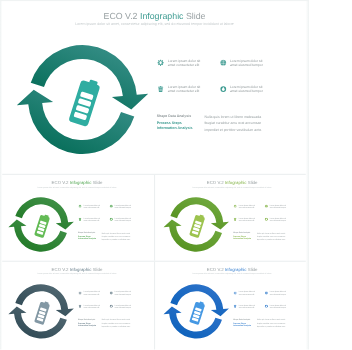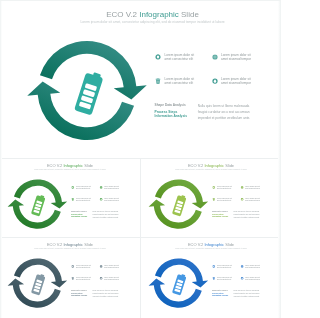--- a/index.html
+++ b/index.html
@@ -35,21 +35,21 @@
   .note .nh{font-size:3.2px;color:#939b9d;font-weight:bold;line-height:3.2px;}
   .note .na{font-size:3.3px;font-weight:bold;line-height:4.3px;}
   .note .sp{height:2.3px;}
   .para{position:absolute;left:185.8px;top:102.8px;width:57.5px;font-size:3.2px;
         line-height:6px;color:#9aa2a4;}
 </style>
 </head>
 <body>
 
 <div class="page" id="page">
-    <div class="slidewrap" style="left: 0px; top: 0px; width: 281px; height: 157px; margin-left: 12px;">
+    <div class="slidewrap" style="left: 0px; top: 0px; width: 281px; height: 157px;">
       <div class="slide">
         <div class="s-title"><span>ECO V.2 </span><span class="hl" style="color: rgb(63, 156, 146);">Infographic</span><span> Slide</span></div>
         <div class="s-sub">Lorem ipsum dolor sit amet, consectetur adipiscing elit, sed do eiusmod tempor incididunt ut labore</div>
         <svg class="art" viewBox="0 0 281 157">
           <defs>
             <linearGradient id="grad0" x1="0.08" y1="0.92" x2="0.72" y2="0.12">
               <stop offset="0" stop-color="#016a54"></stop>
               <stop offset="1" stop-color="#338c84"></stop>
             </linearGradient>
           </defs>

